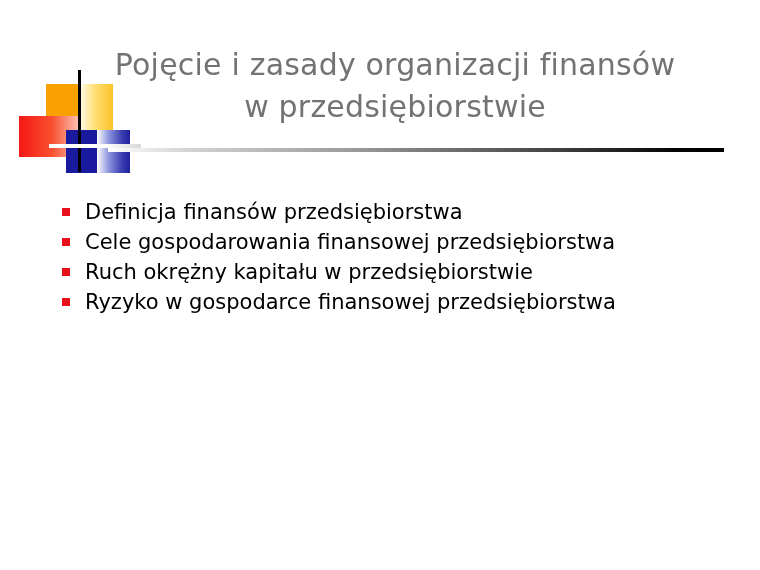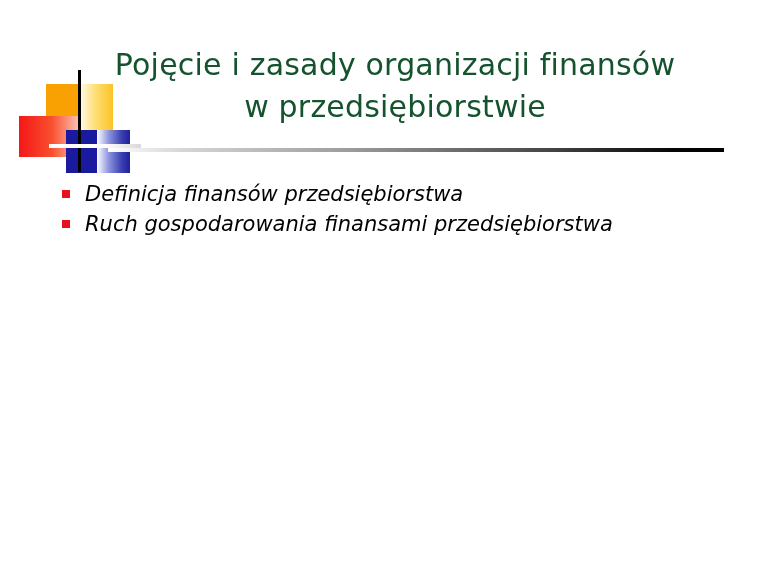--- a/index.html
+++ b/index.html
@@ -87,21 +87,21 @@
     height: 4px;
     background: linear-gradient(to right, #FFFFFF 0%, #FFFFFF 60%, #D8D8D8 100%);
   }
 
   
   .title {
     position: absolute;
     left: 60px;
     top: 44px;
     width: 670px;
-    color: #14532d;
+    color: #737373;
     font-size: 30px;
     line-height: 42px;
     text-align: center;
     letter-spacing: 0.2px;
     white-space: pre-line;
   }
 
   
   .divider {
     position: absolute;
@@ -109,23 +109,22 @@
     top: 148px;
     width: 616px;
     height: 4px;
     background: linear-gradient(to right, #FFFFFF 0%, #D6D6D6 12%, #9A9A9A 40%, #4A4A4A 70%, #050505 92%, #000000 100%);
   }
 
   
   .bullets {
     position: absolute;
     left: 62px;
-    top: 180px;
+    top: 198px;
     width: 690px;
-    font-style: italic;
   }
   .bullet-row {
     display: flex;
     align-items: flex-start;
     margin-bottom: 2px;
   }
   .bullet-mark {
     flex: 0 0 auto;
     width: 8px;
     height: 8px;
@@ -164,22 +163,30 @@
   <div class="bullets">
 
     <div class="bullet-row">
       <span class="bullet-mark"></span>
       <span class="bullet-text">Definicja finansów przedsiębiorstwa</span>
     </div>
 
 
     <div class="bullet-row">
       <span class="bullet-mark"></span>
-      <span class="bullet-text">Ruch gospodarowania finansami przedsiębiorstwa</span>
+      <span class="bullet-text">Cele gospodarowania finansowej przedsiębiorstwa</span>
     </div>
 
 
+    <div class="bullet-row">
+      <span class="bullet-mark"></span>
+      <span class="bullet-text">Ruch okrężny kapitału w przedsiębiorstwie</span>
+    </div>
 
+    <div class="bullet-row">
+      <span class="bullet-mark"></span>
+      <span class="bullet-text">Ryzyko w gospodarce finansowej przedsiębiorstwa</span>
+    </div>
 
 
   </div>
 
 </div>
 
 </body></html>

